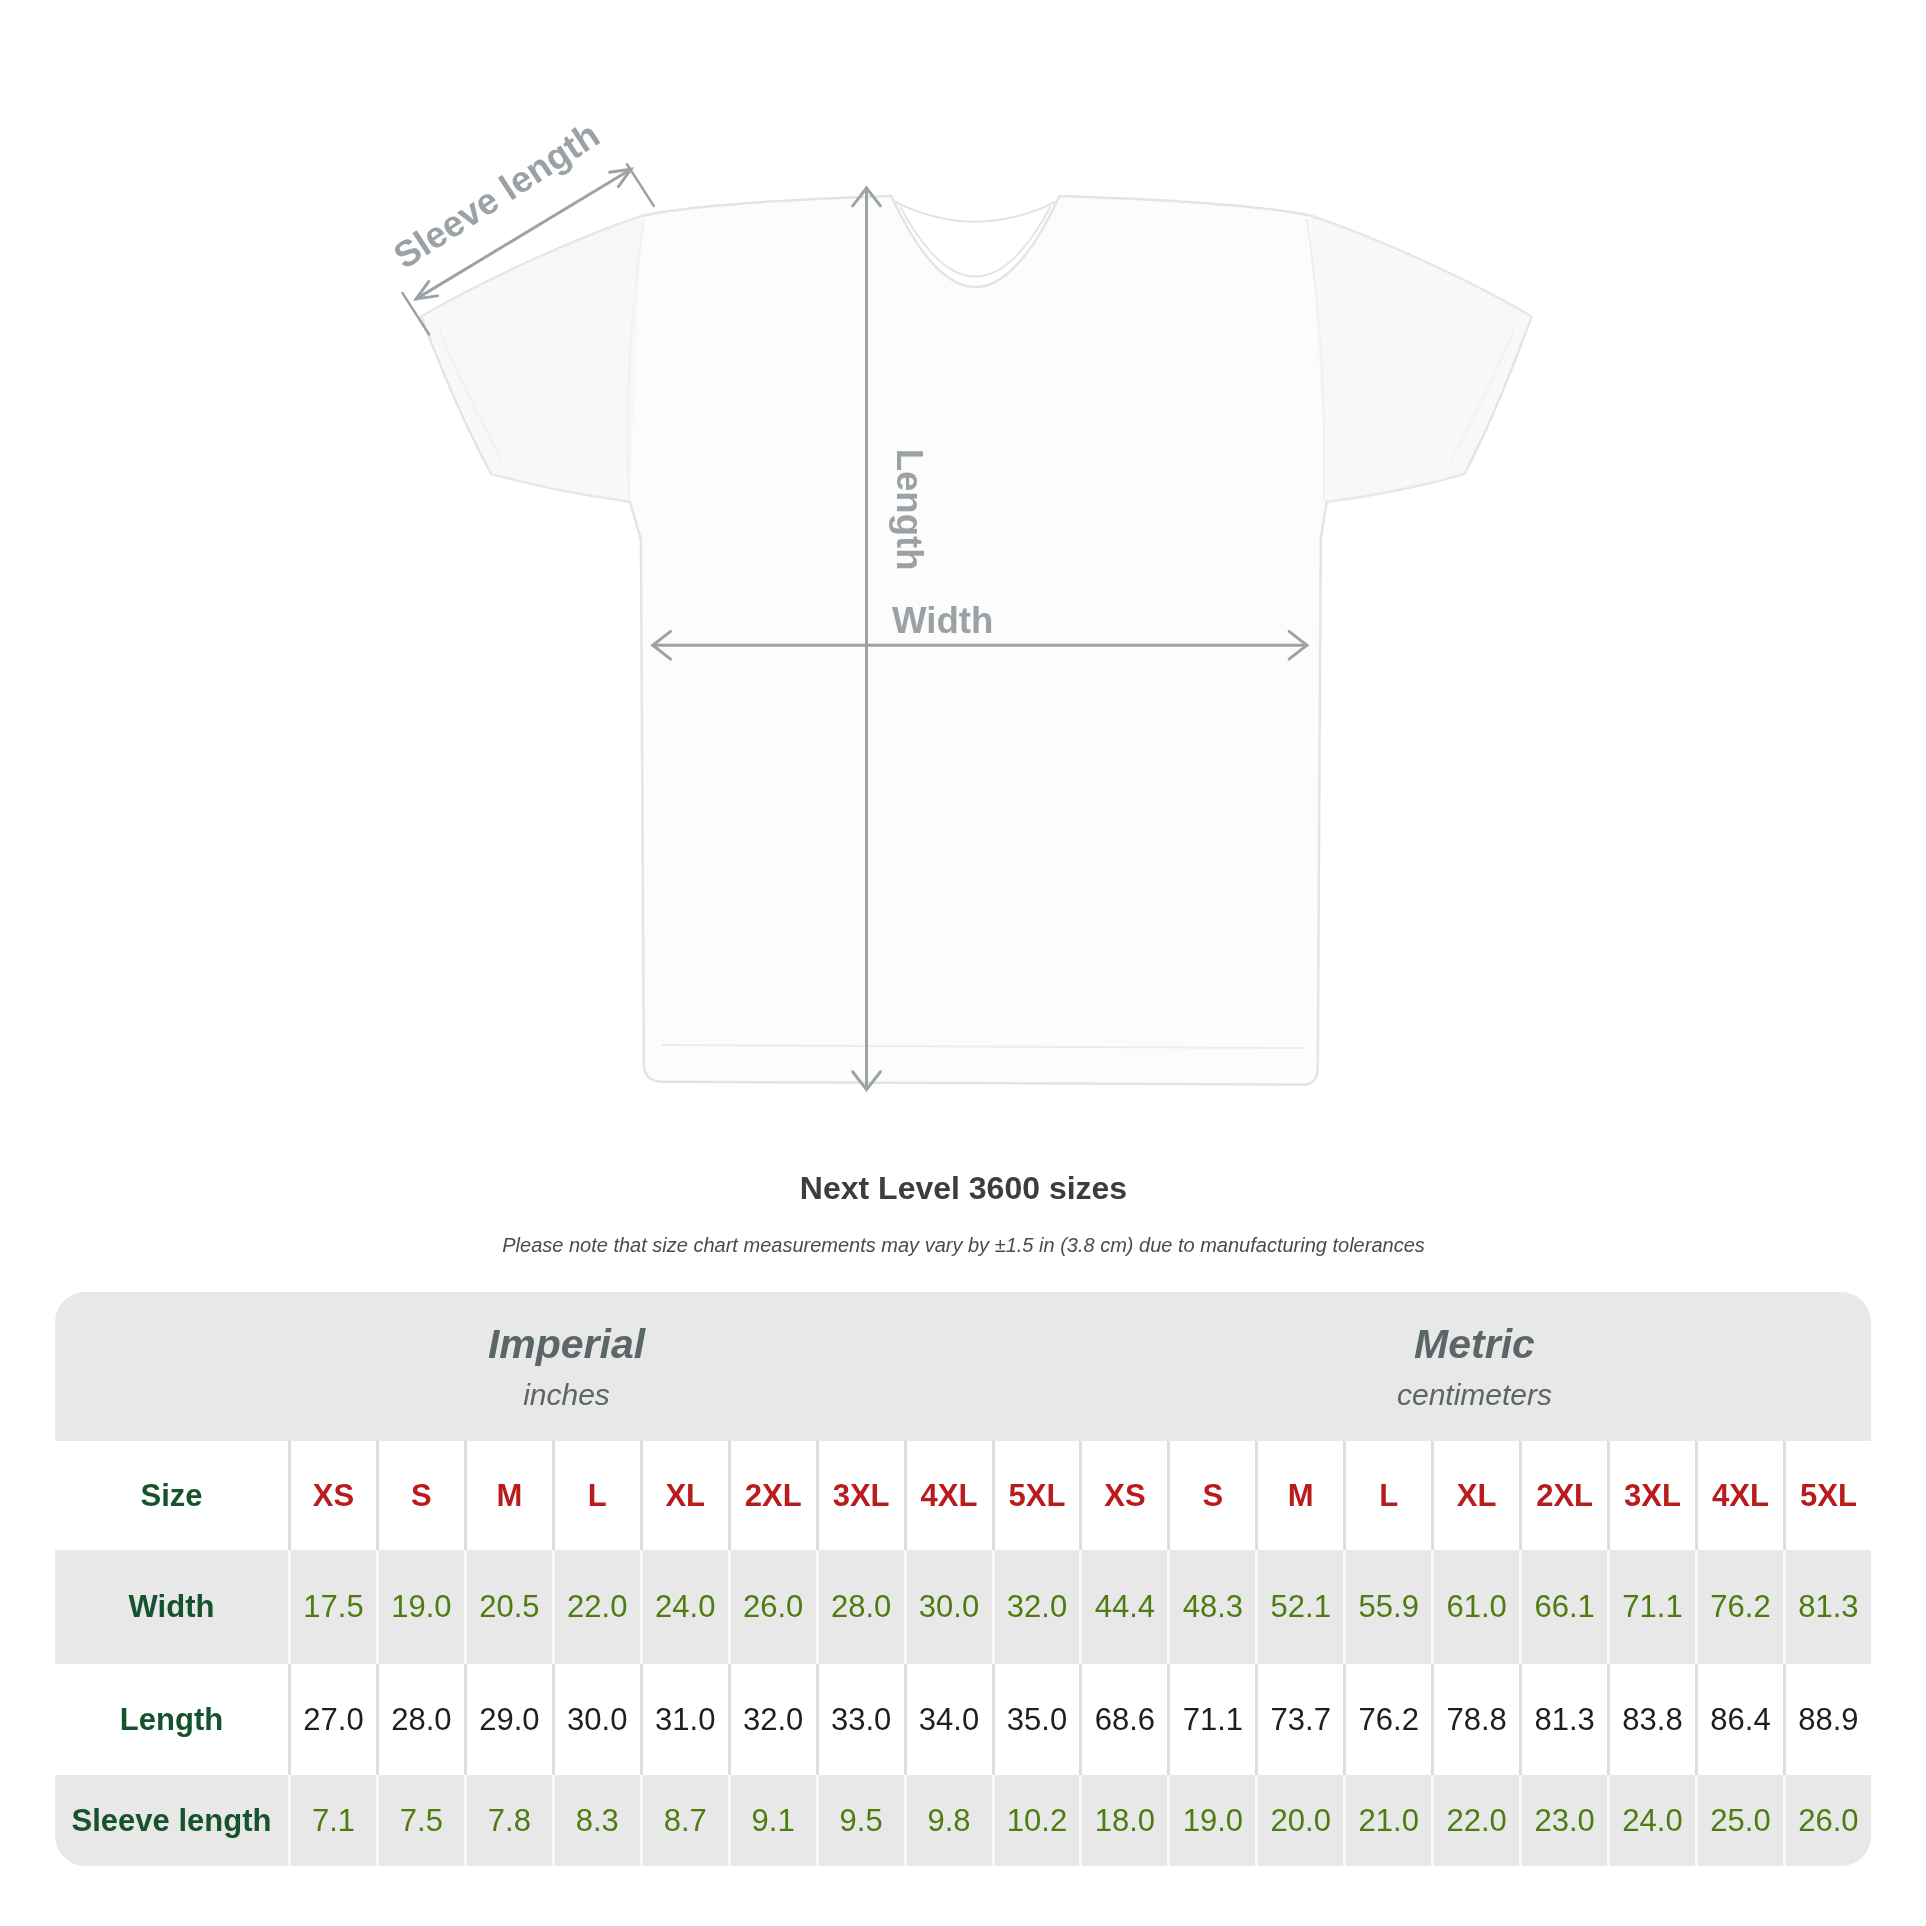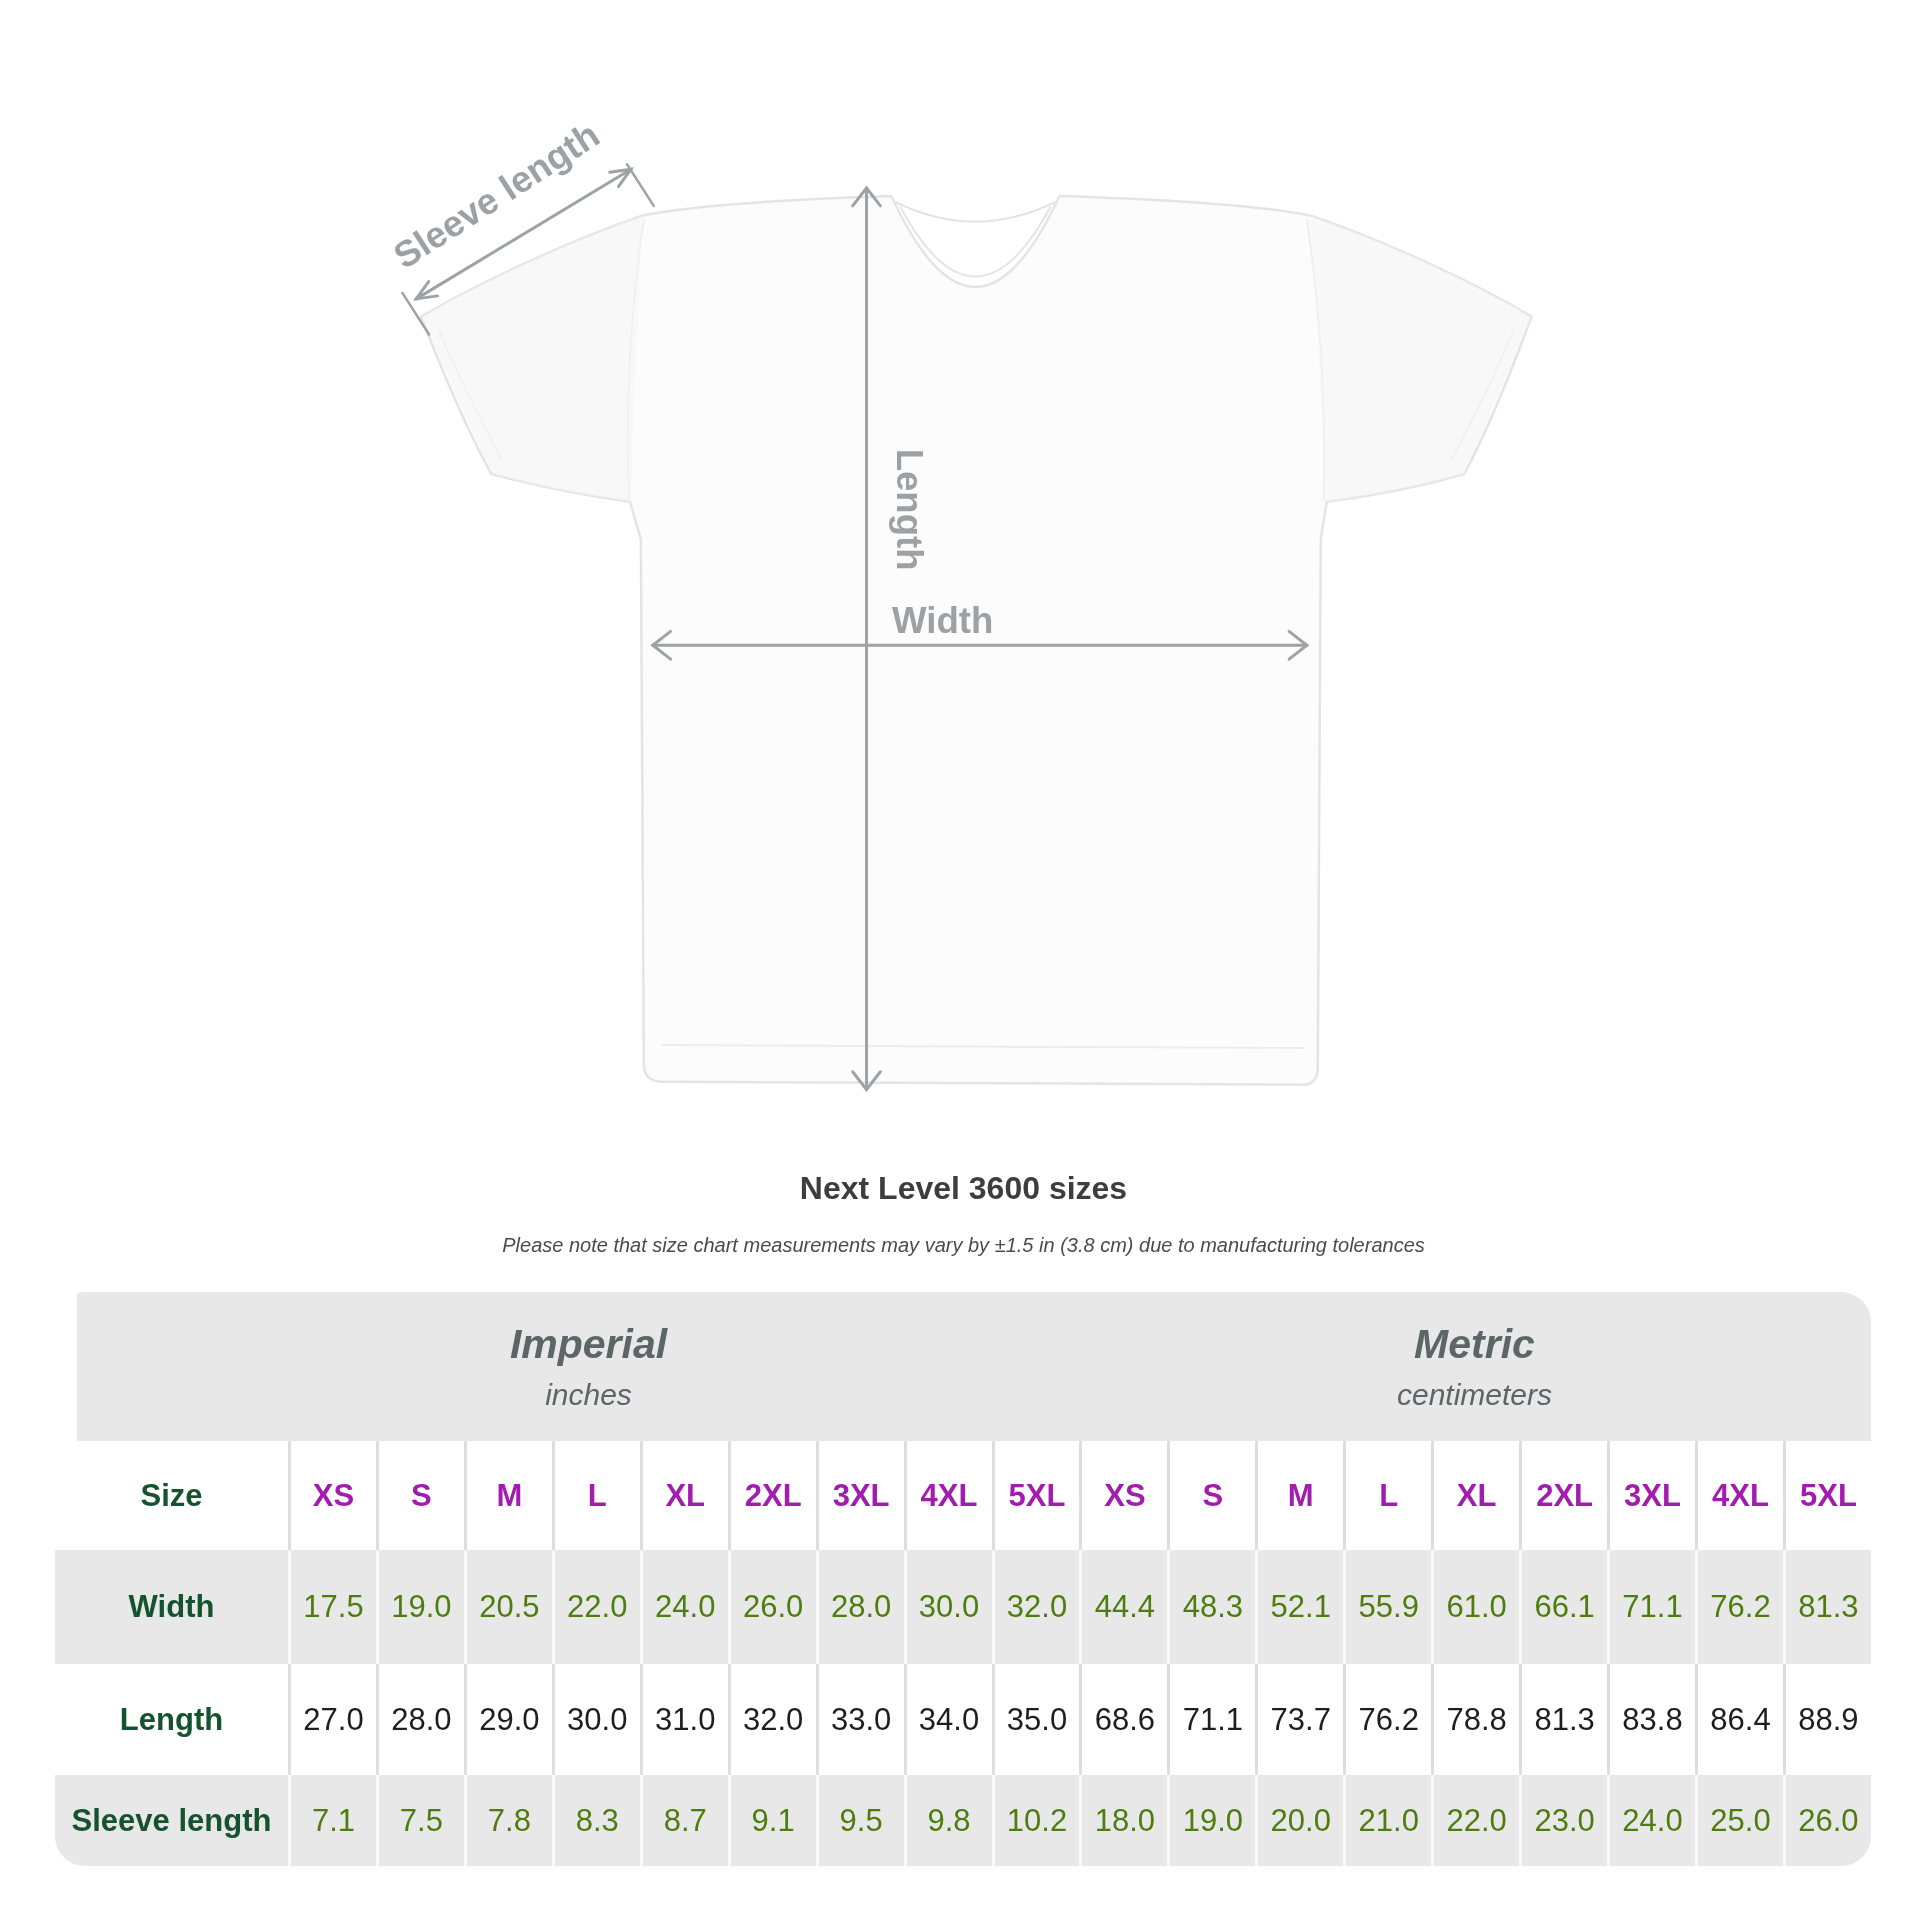--- a/index.html
+++ b/index.html
@@ -6,33 +6,33 @@
   .page{position:relative;width:1927px;height:1927px;background:#ffffff;overflow:hidden;
         font-family:"Liberation Sans","DejaVu Sans",sans-serif;}
   .shirt-svg{position:absolute;left:0;top:0;}
   .dim-label{fill:#9ba1a4;font-weight:bold;font-size:37px;font-family:"Liberation Sans","DejaVu Sans",sans-serif;}
   .title{position:absolute;left:0;top:1170px;width:100%;text-align:center;
          font-size:32px;font-weight:bold;color:#3d3d3d;}
   .subtitle{position:absolute;left:0;top:1234px;width:100%;text-align:center;
             font-size:20px;font-style:italic;color:#4b4b4b;}
   .tbl{position:absolute;left:55px;top:1292px;width:1816px;height:574px;
        border-radius:30px;overflow:hidden;background:#ffffff;}
-  .band{height:149px;background:#e8e8e8;position:relative;margin-left:22px;}
+  .band{height:149px;background:#e8e8e8;position:relative;}
   .grp{position:absolute;top:0;height:100%;display:flex;flex-direction:column;
        align-items:center;justify-content:center;gap:10px;}
   .grp-imperial{left:0;width:1023px;}
   .grp-metric{right:0;width:793px;}
   .gname{font-size:41px;font-weight:bold;font-style:italic;color:#5c6567;}
   .gunit{font-size:30px;font-style:italic;color:#5c6567;}
   .tr{display:flex;}
   .tl{width:233px;display:flex;align-items:center;justify-content:center;
       font-weight:bold;color:#14532d;font-size:31px;}
   .td{flex:1;display:flex;align-items:center;justify-content:center;font-size:31px;}
   .r-size{height:109px;background:#ffffff;}
-  .r-size .td{font-weight:bold;color:#a21caf;border-left:3px solid #dedede;}
+  .r-size .td{font-weight:bold;color:#b91c1c;border-left:3px solid #dedede;}
   .r-width{height:114px;}
   .r-length{height:111px;background:#ffffff;}
   .r-length .td{border-left:3px solid #dedede;color:#1e1e1e;}
   .r-sleeve{height:92px;}
   .stripe{background:#e8e8e8;}
   .stripe .td{border-left:3px solid #f9f9f9;color:#4d7c0f;}
 </style>
 </head>
 <body>
 

